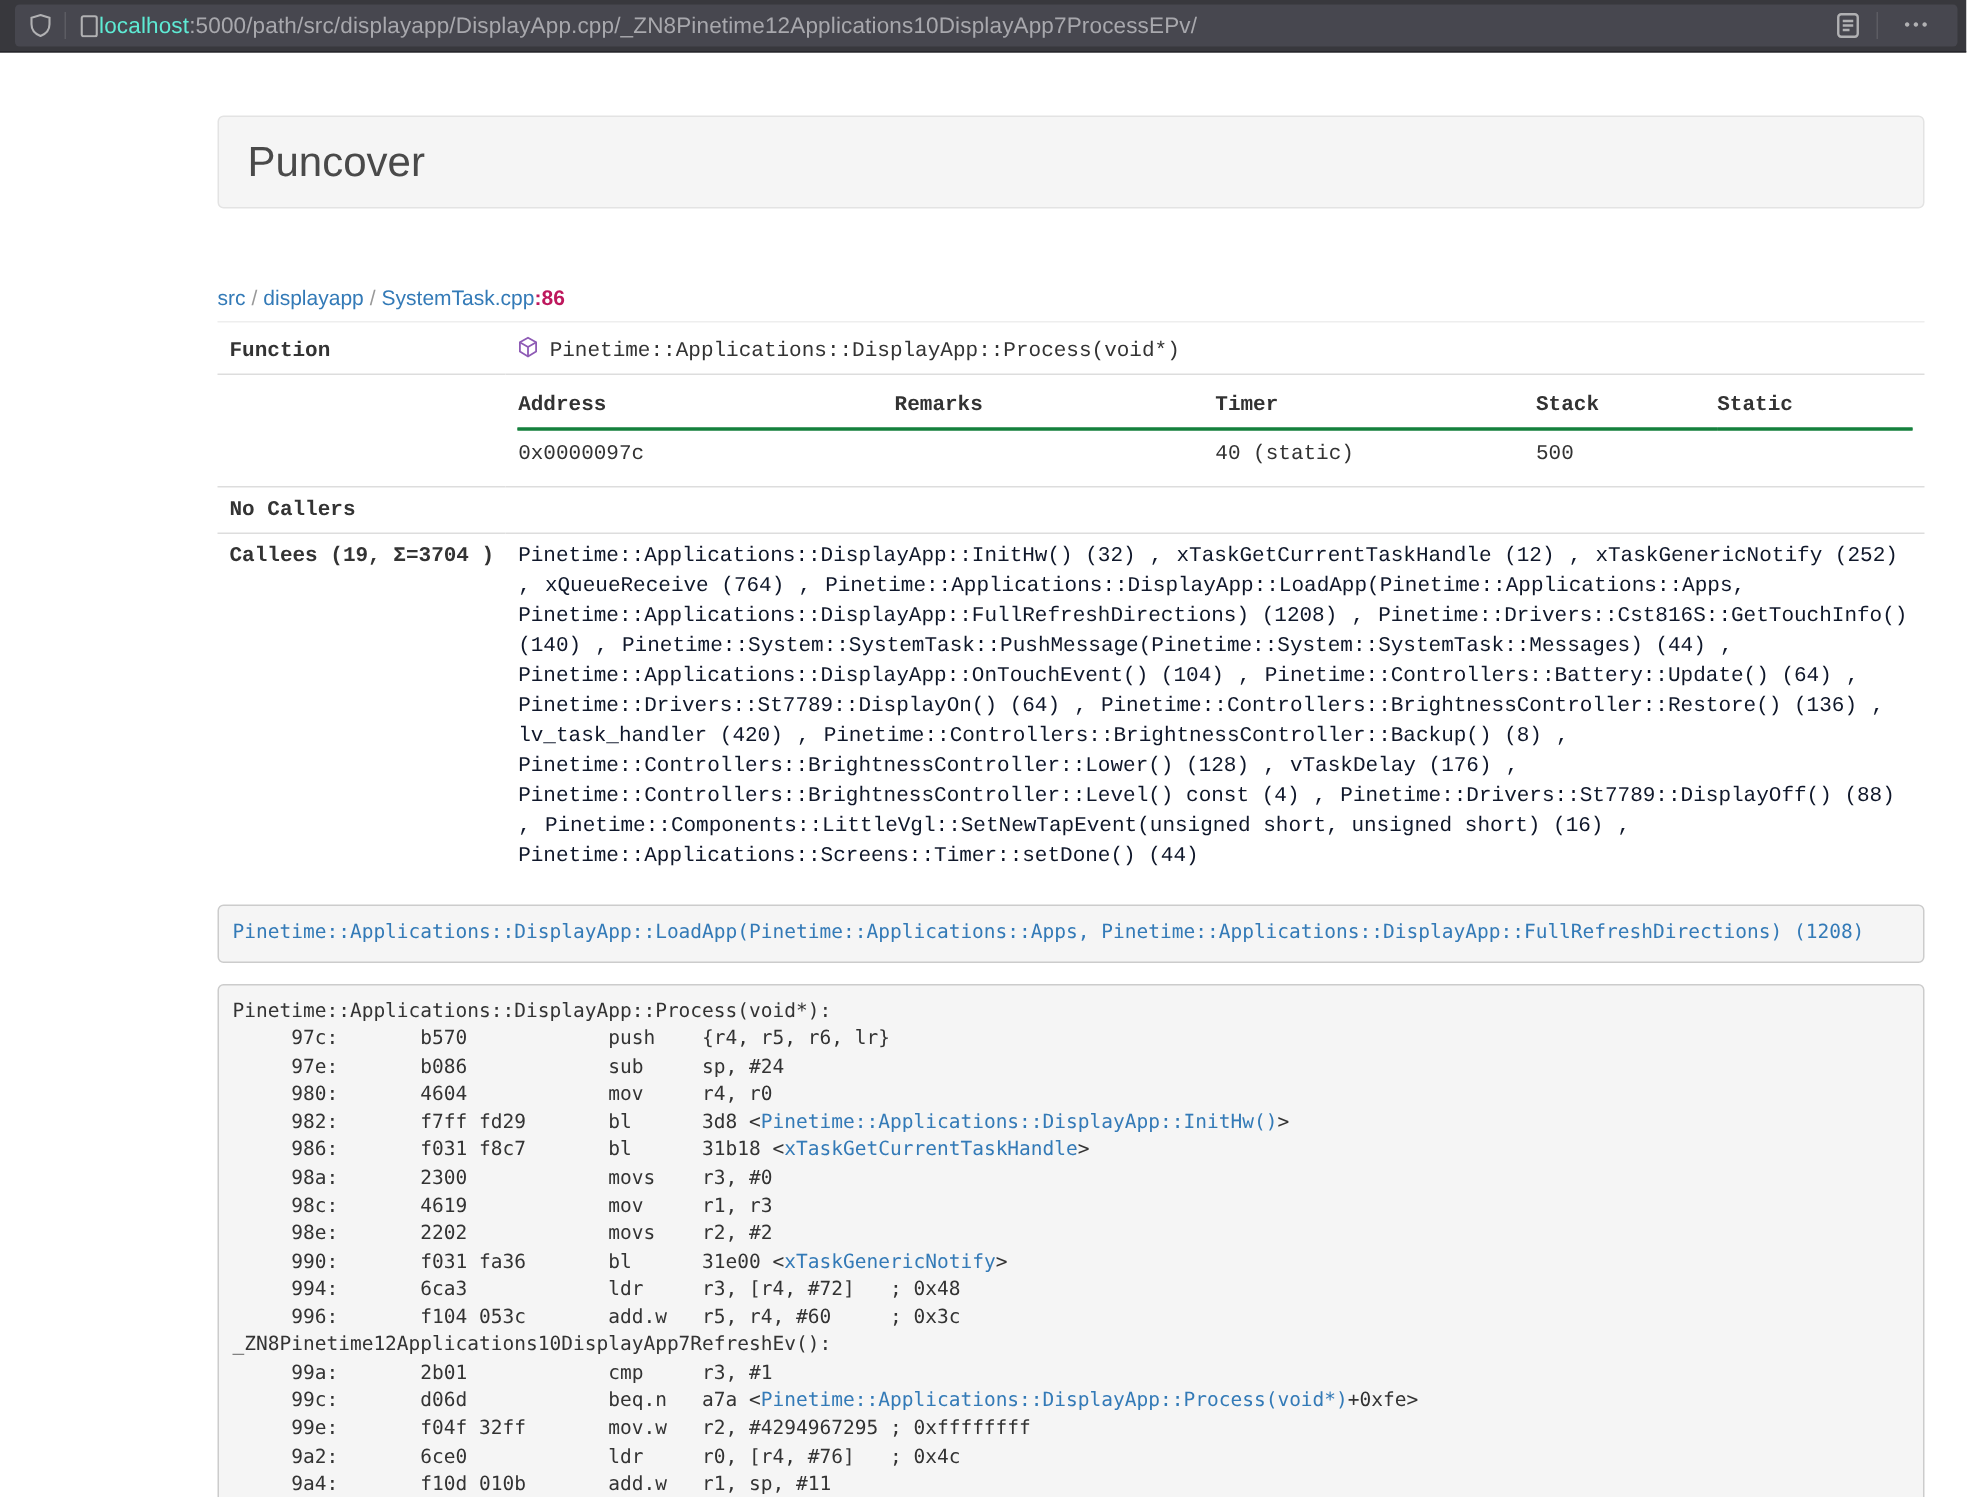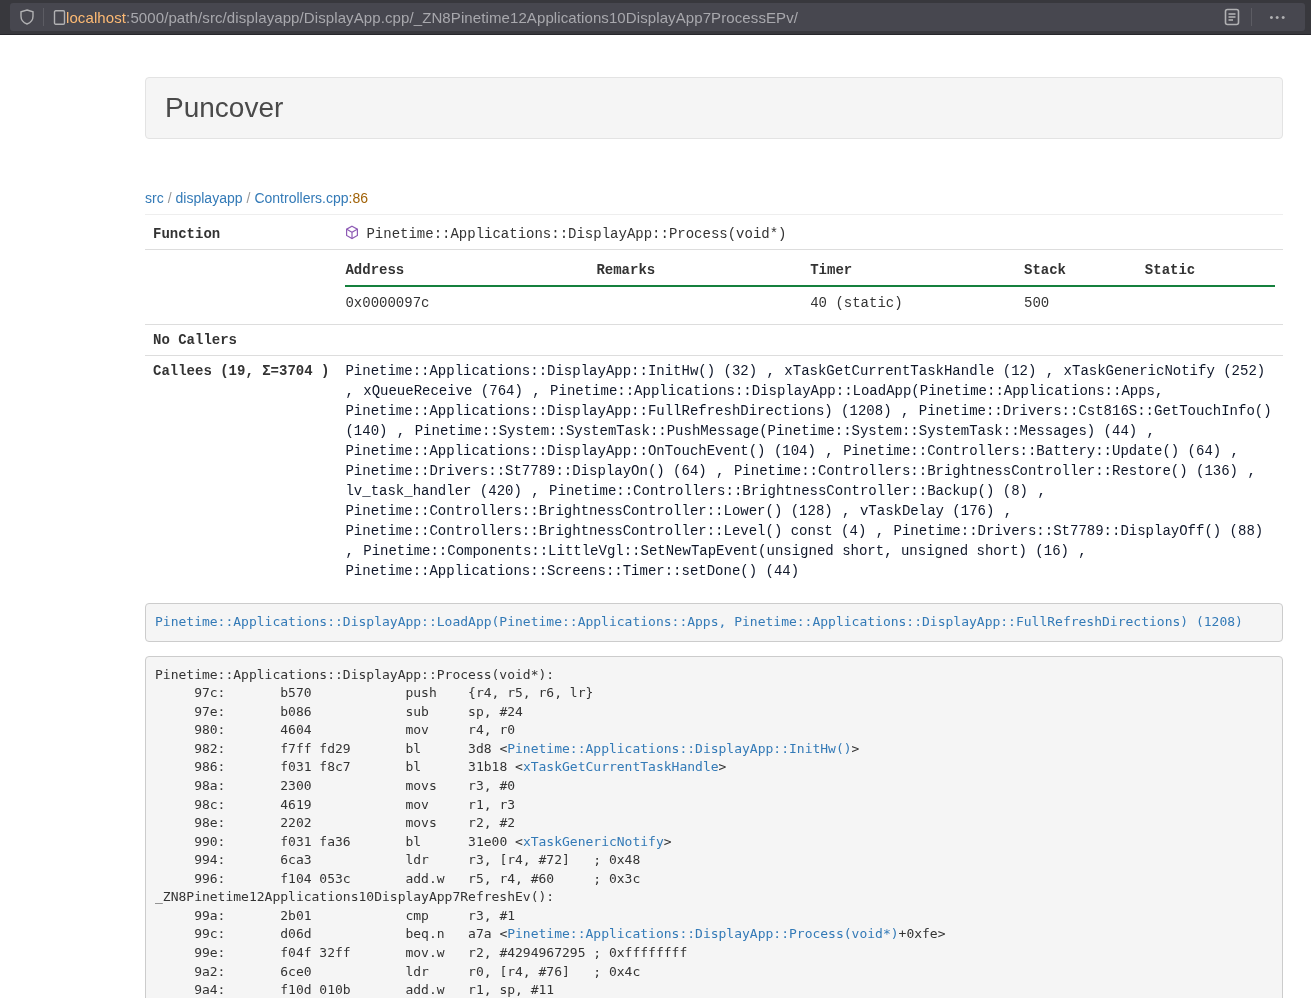--- a/index.html
+++ b/index.html
@@ -17,35 +17,35 @@
   }
   .url-bar {
     flex:1; height:28px; background:#47474f; border-radius:3px;
     display:flex; align-items:center; padding:0 10px;
   }
   .vdiv { width:1px; height:18px; background:#5c5c63; margin:0 9px; flex:0 0 auto; }
   .url-text {
     flex:1; font-size:15px; white-space:nowrap; overflow:hidden;
     letter-spacing:0.1px;
   }
-  .url-host { color:#fdba74; }
+  .url-host { color:#5eead4; }
   .url-rest { color:#a8a8ad; }
   .tb-icon { flex:0 0 auto; display:block; }
   .menu-dots { color:#b1b1b3; font-size:11px; letter-spacing:2px; padding:0 8px; flex:0 0 auto; }
   
   .content { margin-left:145px; margin-right:28px; }
   a { color:#337ab7; text-decoration:none; cursor:pointer; }
   .panel {
     margin-top:42px; background:#f5f5f5; border:1px solid #e3e3e3;
     border-radius:4px; padding:14px 19px;
   }
   .panel h1 { margin:0; font-size:28px; font-weight:400; color:#4a4a4a; }
   .breadcrumb { margin-top:52px; font-size:14px; line-height:14px; }
   .crumb-sep { color:#999; padding:0 4px; }
-  .crumb-suffix { color:#a16207; }
+  .crumb-suffix { color:#be185d;font-weight:bold; }
   hr.rule { margin:9px 0 4px 0; border:0; border-top:1px solid #eee; }
   
   table.main { width:100%; border-collapse:collapse; font-size:14px; color:#333;font-family:Liberation Mono, monospace; }
   table.main > tbody > tr > th,
   table.main > tbody > tr > td {
     padding:5px 8px; text-align:left; vertical-align:top;
     border-top:1px solid #ddd; line-height:20px;
   }
   table.main > tbody > tr:first-child > th,
   table.main > tbody > tr:first-child > td { border-top:none; }
@@ -101,21 +101,21 @@
   </div>
 </div>
 
 <div class="content">
 
   <div class="panel">
     <h1>Puncover</h1>
   </div>
 
   <div class="breadcrumb">
-    <a href="#">src</a><span class="crumb-sep">/</span><a href="#">displayapp</a><span class="crumb-sep">/</span><a href="#">Controllers.cpp</a><span class="crumb-suffix">:86</span>
+    <a href="#">src</a><span class="crumb-sep">/</span><a href="#">displayapp</a><span class="crumb-sep">/</span><a href="#">SystemTask.cpp</a><span class="crumb-suffix">:86</span>
   </div>
 
   <hr class="rule">
 
   <table class="main">
     <tbody>
       <tr>
         <th class="rowlabel">Function</th>
         <td>
           <svg class="sym-icon" width="14" height="15" viewBox="0 0 14 15">

